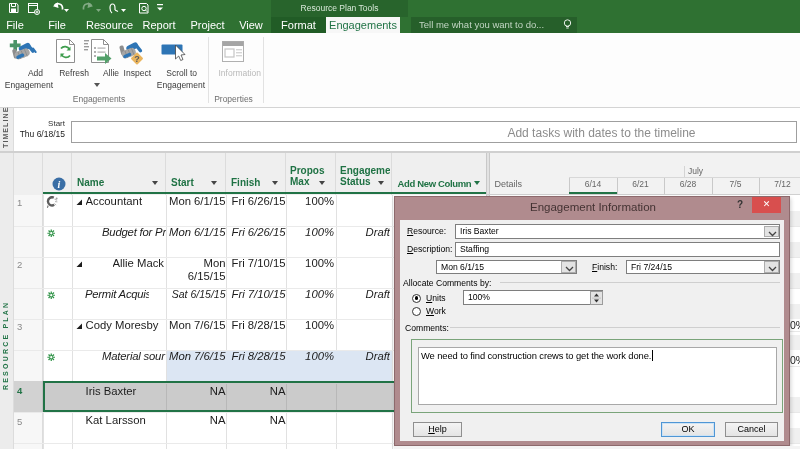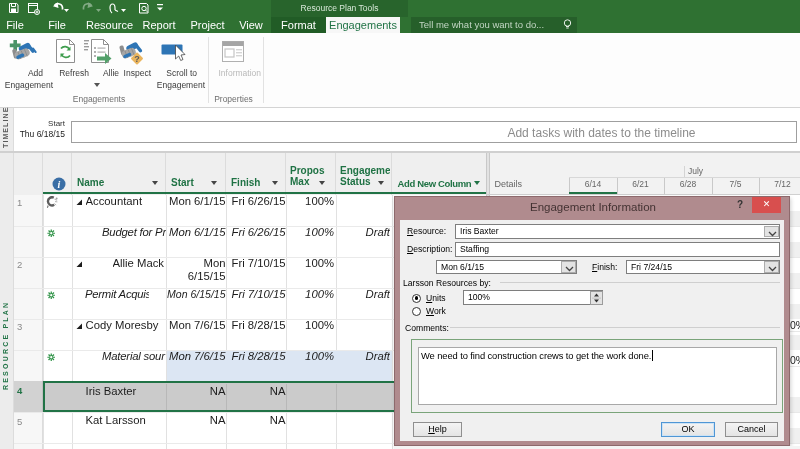--- a/index.html
+++ b/index.html
@@ -346,21 +346,21 @@
         <polygon points="0,6.5 6.5,6.5 6.5,0" fill="#1c1c1c"></polygon>
       </svg>
   <div class="cell" style="left:85.5px;top:166px;width:80px;">Cody Moresby</div>
   <div class="cell it" style="left:102px;top:197px;width:64px;letter-spacing:-0.2px;">Material sour</div>
   <div class="cell" style="left:85.5px;top:232px;width:80px;">Iris Baxter</div>
   <div class="cell" style="left:85.5px;top:261px;width:80px;">Kat Larsson</div>
 
   <div class="cell rt" style="left:166px;top:42px;width:59.5px;">Mon 6/1/15</div>
   <div class="cell rt it" style="left:166px;top:73px;width:59.5px;">Mon 6/1/15</div>
   <div class="cell rt" style="left:166px;top:104px;width:59.5px;line-height:12.5px;">Mon<br>6/15/15</div>
-  <div class="cell rt it" style="left:164px;top:135px;width:61.5px;font-size:10.5px;">Mon 6/15/15</div>
+  <div class="cell rt it" style="left:164px;top:135px;width:61.5px;font-size:10.5px;">Sat 6/15/15</div>
   <div class="cell rt" style="left:166px;top:166px;width:59.5px;">Mon 7/6/15</div>
   <div class="cell rt it" style="left:166px;top:197px;width:59.5px;">Mon 7/6/15</div>
   <div class="cell rt" style="left:166px;top:232px;width:59.5px;">NA</div>
   <div class="cell rt" style="left:166px;top:261px;width:59.5px;">NA</div>
 
   <div class="cell rt" style="left:226px;top:42px;width:59.5px;">Fri 6/26/15</div>
   <div class="cell rt it" style="left:226px;top:73px;width:59.5px;">Fri 6/26/15</div>
   <div class="cell rt" style="left:226px;top:104px;width:59.5px;">Fri 7/10/15</div>
   <div class="cell rt it" style="left:226px;top:135px;width:59.5px;">Fri 7/10/15</div>
   <div class="cell rt" style="left:226px;top:166px;width:59.5px;">Fri 8/28/15</div>
@@ -421,21 +421,21 @@
           </span>
     </div>
     <div class="dl" style="left:192px;top:42px;"><u>F</u>inish:</div>
     <div class="inp" style="left:226px;top:40px;width:154px;height:14.5px;line-height:12px;padding-left:4px;">Fri 7/24/15
       <span class="cbtn">
             <svg width="9" height="6" viewBox="0 0 9 6">
               <path d="M1 1l3.5 3.5L8 1" fill="none" stroke="#444" stroke-width="1.3"></path>
             </svg>
           </span>
     </div>
-    <div class="dl" style="left:3px;top:58px;">Larsson Resources by:</div>
+    <div class="dl" style="left:3px;top:58px;">Allocate Comments by:</div>
     <div class="groove" style="left:100px;top:62.5px;right:4px;"></div>
     <div class="radio sel" style="left:12px;top:74px;"></div>
     <div class="dl" style="left:26px;top:73px;"><u>U</u>nits</div>
     <div class="inp" style="left:63px;top:70.5px;width:140px;height:15px;line-height:13px;padding-left:4px;">100%</div>
     <div class="abs" style="left:189.5px;top:71px;width:13px;height:14px;background:#e3e3e3;border:1px solid #9c9c9c;">
       <svg width="11" height="12" viewBox="0 0 11 12">
             <path d="M5.5 1.5 L8 4.5 H3z" fill="#333"></path>
             <path d="M5.5 10.5 L8 7.5 H3z" fill="#333"></path>
             <rect x="1" y="5.7" width="9" height="0.8" fill="#bbb"></rect>
           </svg>

